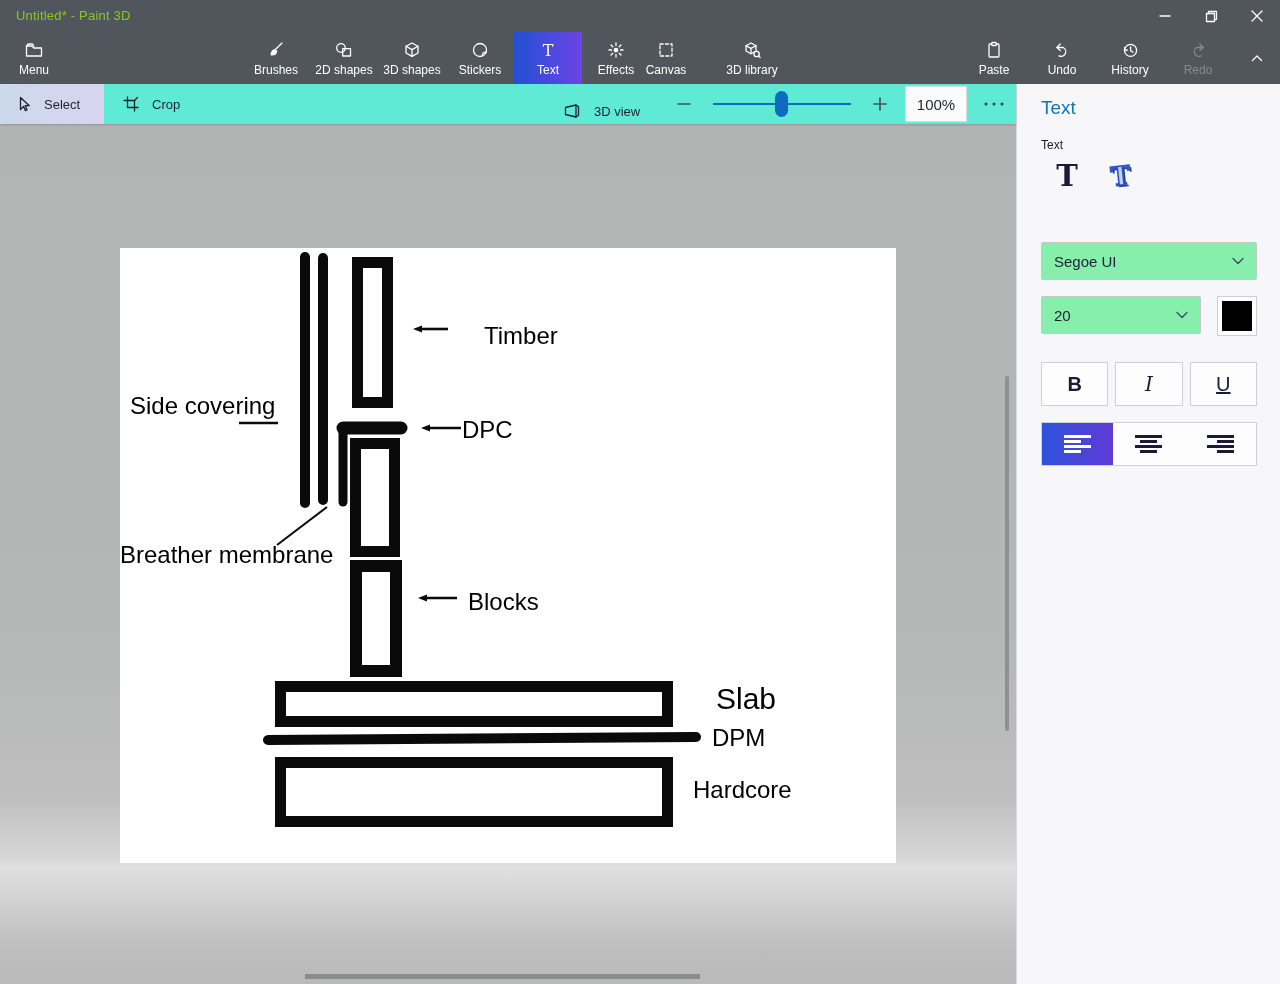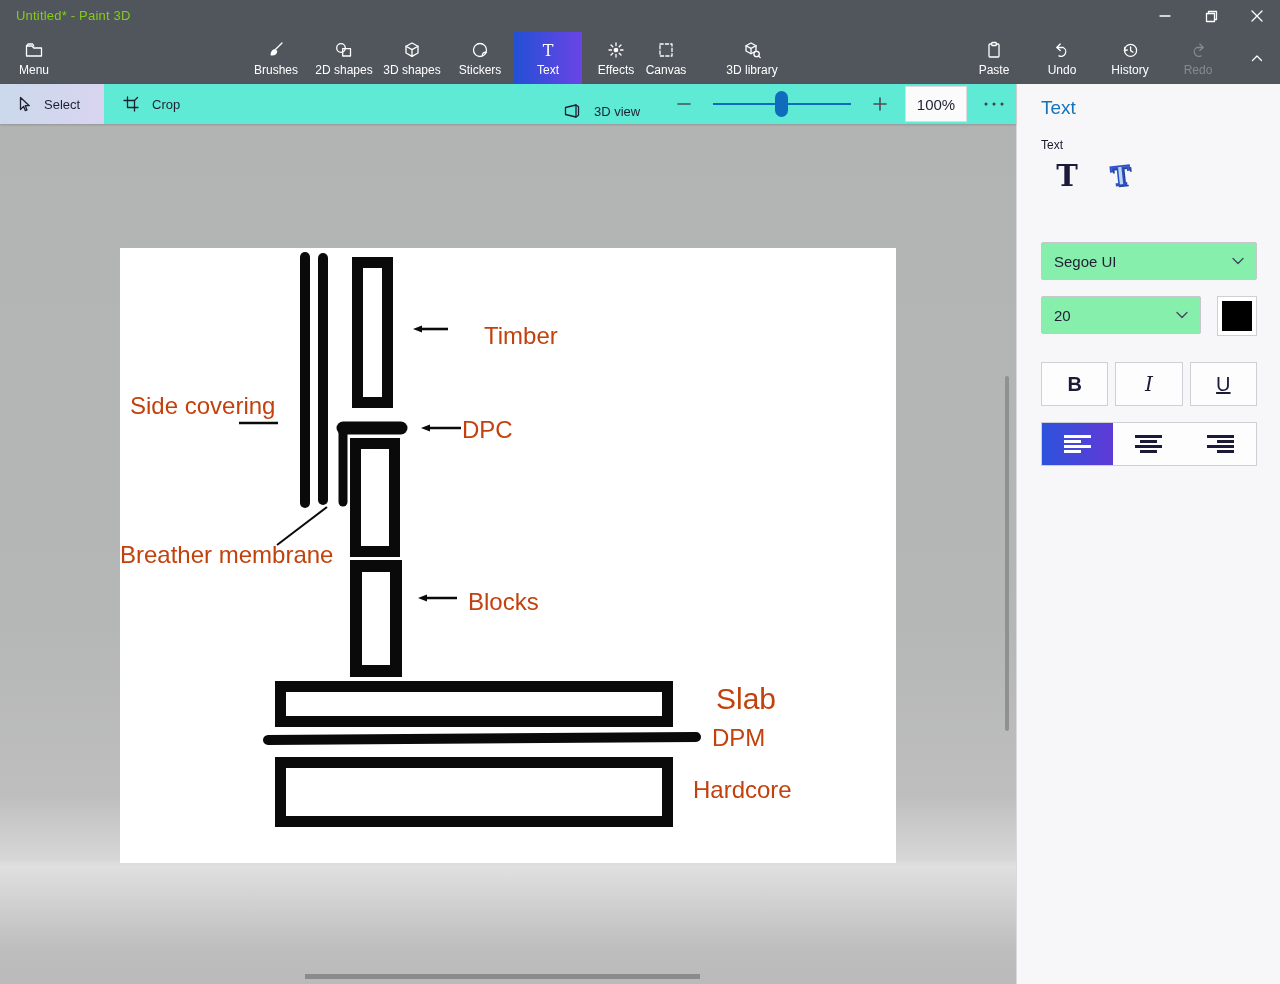--- a/index.html
+++ b/index.html
@@ -34,21 +34,21 @@
   .zoom-track { position:absolute; left:713px; top:19px; width:138px; height:2px; background:#0f6cbd; }
   .zoom-thumb { position:absolute; left:775px; top:7px; width:13px; height:26px; border-radius:7px; background:#0f6cbd; }
   .zoom-box { position:absolute; left:905px; top:2px; width:62px; height:36px; background:#fbfbfc; border:1px solid #dddde1; display:flex; align-items:center; justify-content:center; font-size:15px; color:#1f2133; }
   .more-dots { position:absolute; left:980px; top:8px; width:28px; height:24px; display:flex; align-items:center; justify-content:center; color:#3a3d44; }
 
   
   .workspace { position:absolute; left:0; top:124px; width:1016px; height:860px;
     background:linear-gradient(180deg,#b2b4b3 0%, #b5b7b6 58%, #bdbebd 78%, #d6d7d6 85.5%, #dfe0df 86.3%, #bcbdbc 96%, #b9bab9 100%); }
   .paint-canvas { position:absolute; left:120px; top:124px; width:776px; height:615px; background:#ffffff; }
   .paint-canvas svg { position:absolute; left:0; top:0; }
-  .cv-label { position:absolute; color:#c2410c; font-size:24px; line-height:1.15; white-space:nowrap; }
+  .cv-label { position:absolute; color:#000000; font-size:24px; line-height:1.15; white-space:nowrap; }
   .cv-label.big { font-size:30px; }
   .lbl-side-covering { left:10px;  top:144px; }
   .lbl-timber        { left:364px; top:74px;  }
   .lbl-dpc           { left:342px; top:168px; }
   .lbl-breather      { left:0;   top:293px; }
   .lbl-blocks        { left:348px; top:340px; }
   .lbl-slab          { left:596px; top:434px; }
   .lbl-dpm           { left:592px; top:476px; }
   .lbl-hardcore      { left:573px; top:528px; }
   .v-scrollbar { position:absolute; left:1005px; top:252px; width:4px; height:355px; background:#8f9190; border-radius:2px; }

